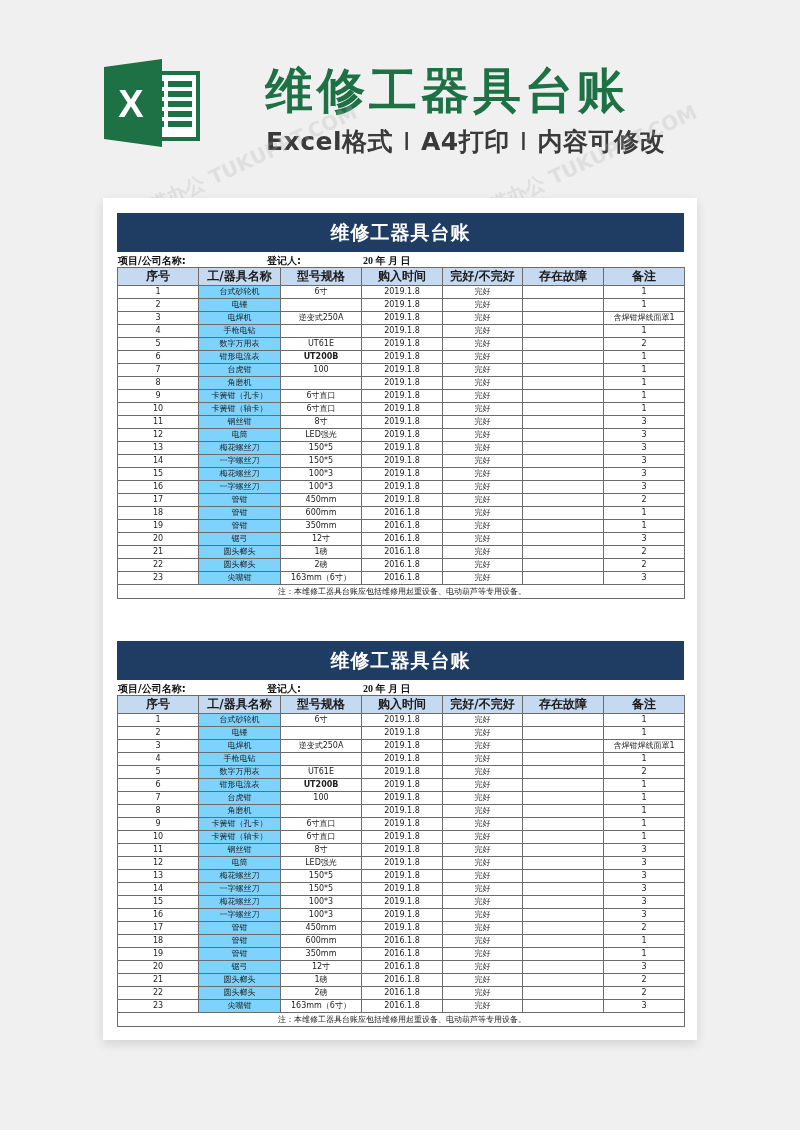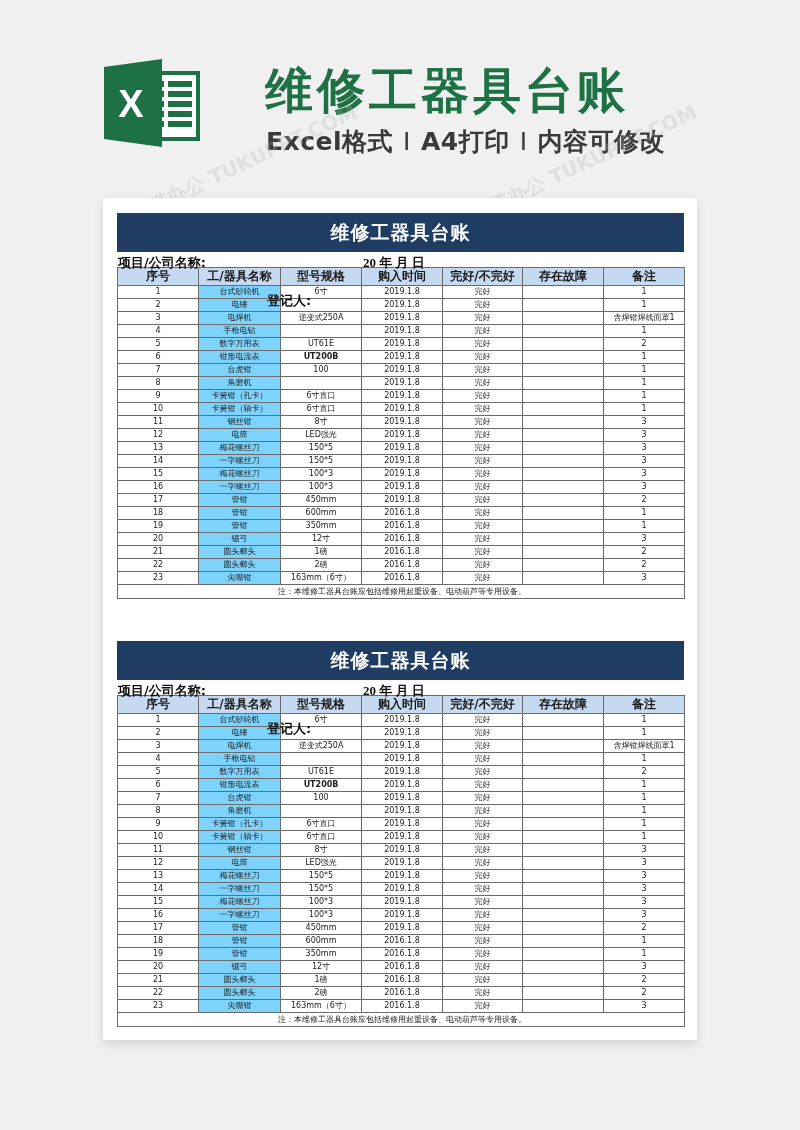--- a/index.html
+++ b/index.html
@@ -34,25 +34,25 @@
     .sheet { position: absolute; left: 14px; width: 567px; }
     .sheet-1 { top: 15px; }
     .sheet-2 { top: 443px; }
 
     .sheet-title {
       height: 39px; background: #1f3c63; color: #ffffff;
       font-size: 19px; font-weight: bold; text-align: center; line-height: 39px;
       letter-spacing: 1px;
     }
     .info-row {
-      position: relative; height: 15px; font-size: 13px; font-weight: bold; color: #111;
+      position: relative; height: 15px; font-size: 10px; font-weight: bold; color: #111;
     }
     .info-row span { position: absolute; top: 2px; white-space: nowrap; }
     .info-project { left: 1px; }
-    .info-recorder { left: 150px; margin-top: 38px; }
+    .info-recorder { left: 150px; }
     .info-date { left: 246px; font-family: Liberation Serif, serif; }
 
     table.ledger {
       width: 567px; border-collapse: collapse; table-layout: fixed;
       font-size: 8px; color: #222;
     }
     table.ledger th, table.ledger td {
       border: 1px solid #6b6b6b; text-align: center; white-space: nowrap; overflow: hidden;
       padding: 0;
     }

